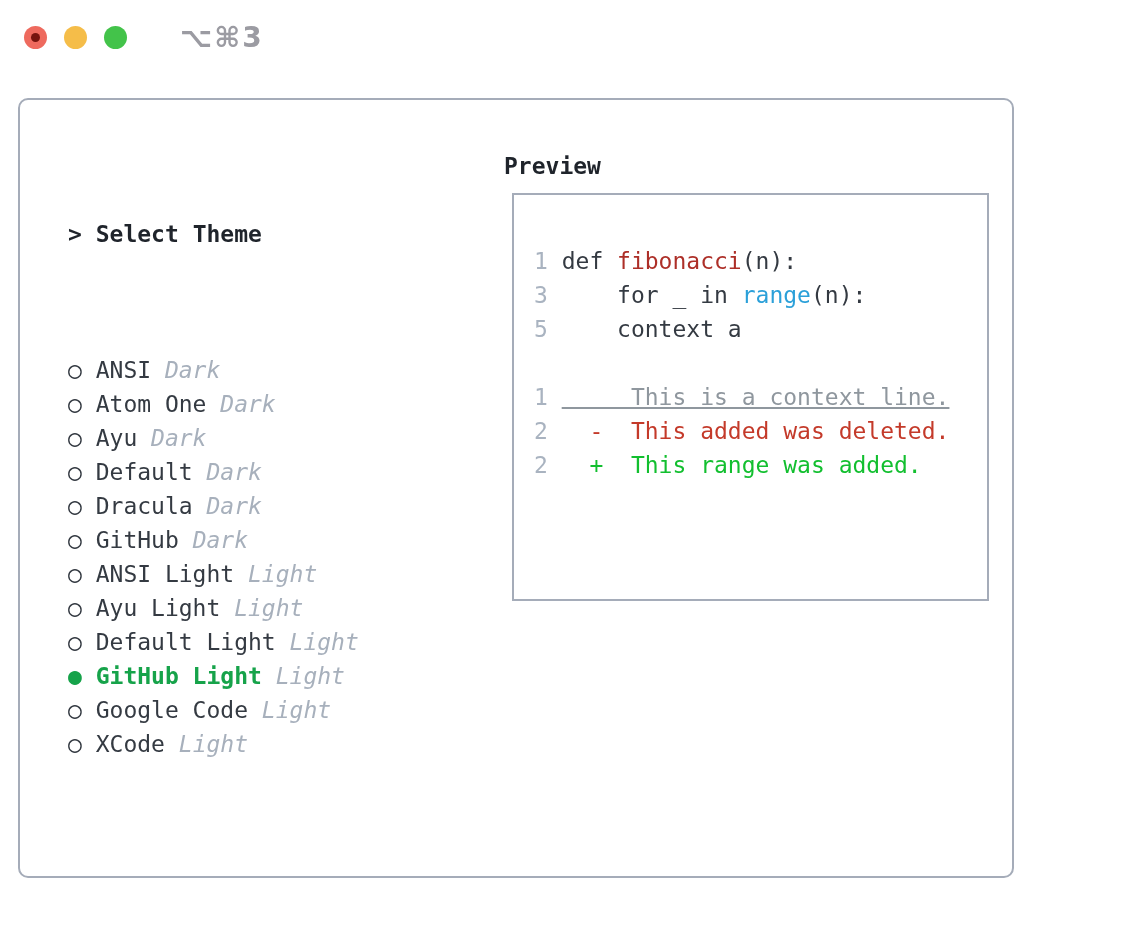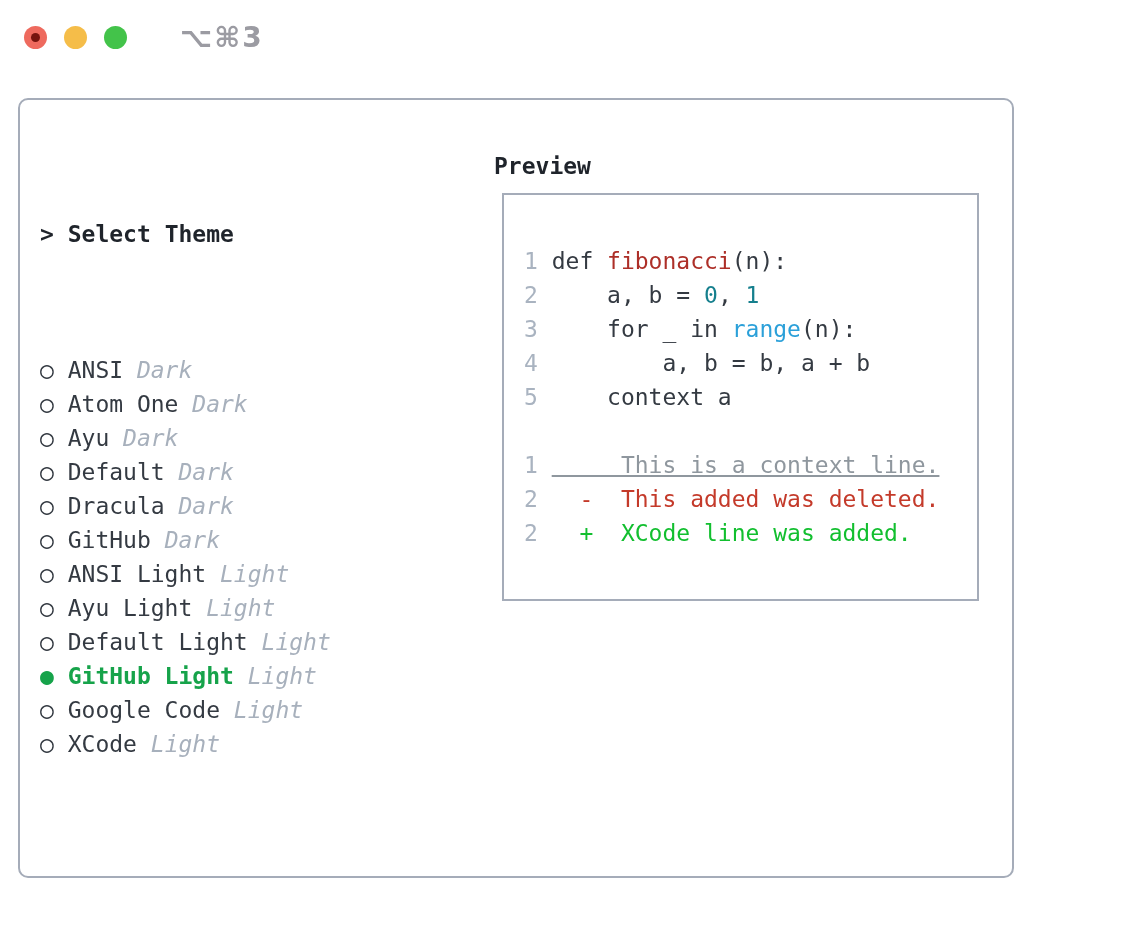--- a/index.html
+++ b/index.html
@@ -38,32 +38,32 @@
   }
   
   .panel{
     position:absolute;left:18px;top:98px;width:996px;height:780px;
     background:#ffffff;border:2px solid var(--border);border-radius:10px;
   }
   .col-left{
     position:absolute;left:20px;top:49px;
     font-size:23px;line-height:34px;white-space:pre;color:var(--fg);
   }
-  .row{white-space:pre;}
+  .row{white-space:pre;margin-left:28px;}
   .hdr{font-weight:bold;color:var(--fg-strong);}
   .hdr .prefix{font-weight:bold;color:var(--fg-strong);}
   .marker{display:inline-block;width:2ch;color:var(--fg);}
   .marker.sel{color:var(--accent-green);}
   .item .name{color:var(--fg);}
   .item.sel .name{color:var(--accent-green);font-weight:bold;}
   .variant{color:var(--muted);font-style:italic;}
   .apply-hdr{color:var(--fg-strong);margin-top:34px;}
   
   .col-right{
-    position:absolute;left:474px;top:49px;
+    position:absolute;left:484px;top:49px;
     font-size:23px;line-height:34px;
   }
   .preview-title{font-weight:bold;color:var(--fg-strong);white-space:pre;}
   .preview-box{
     margin-left:8px;margin-top:10px;width:477px;height:408px;
     border:2px solid var(--border);background:#ffffff;
     padding:49px 0 0 20px;overflow:hidden;
   }
   .code-line{white-space:pre;font-size:23px;line-height:34px;color:var(--fg);}
   .lnum{display:inline-block;width:2ch;color:var(--lnum);}
@@ -98,26 +98,24 @@
       
 
       
     </div>
 
     <div class="col-right">
       <div class="preview-title">Preview</div>
       <div class="preview-box">
         <div id="code-lines">
             <div class="code-line"><span class="lnum">1</span><span class="c-fg">def </span><span class="c-func">fibonacci</span><span class="c-fg">(n):</span></div>
-            <div class="code-line"><span class="lnum">2</span><span class="c-fg">    a, b = </span><span class="c-num">0</span><span class="c-fg">, </span><span class="c-num">1</span></div>
             <div class="code-line"><span class="lnum">3</span><span class="c-fg">    for _ in </span><span class="c-builtin">range</span><span class="c-fg">(n):</span></div>
-            <div class="code-line"><span class="lnum">4</span><span class="c-fg">        a, b = b, a + b</span></div>
             <div class="code-line"><span class="lnum">5</span><span class="c-fg">    context a</span></div>
             <div class="code-line"><span class="lnum"></span> </div>
             <div class="code-line"><span class="lnum">1</span><span class="c-ctx">     This is a context line.</span></div>
             <div class="code-line"><span class="lnum">2</span><span class="c-del">  -  This added was deleted.</span></div>
-            <div class="code-line"><span class="lnum">2</span><span class="c-add">  +  XCode line was added.</span></div>
+            <div class="code-line"><span class="lnum">2</span><span class="c-add">  +  This range was added.</span></div>
           </div>
       </div>
     </div>
 
   </div>
 </div>
 
 </body></html>

